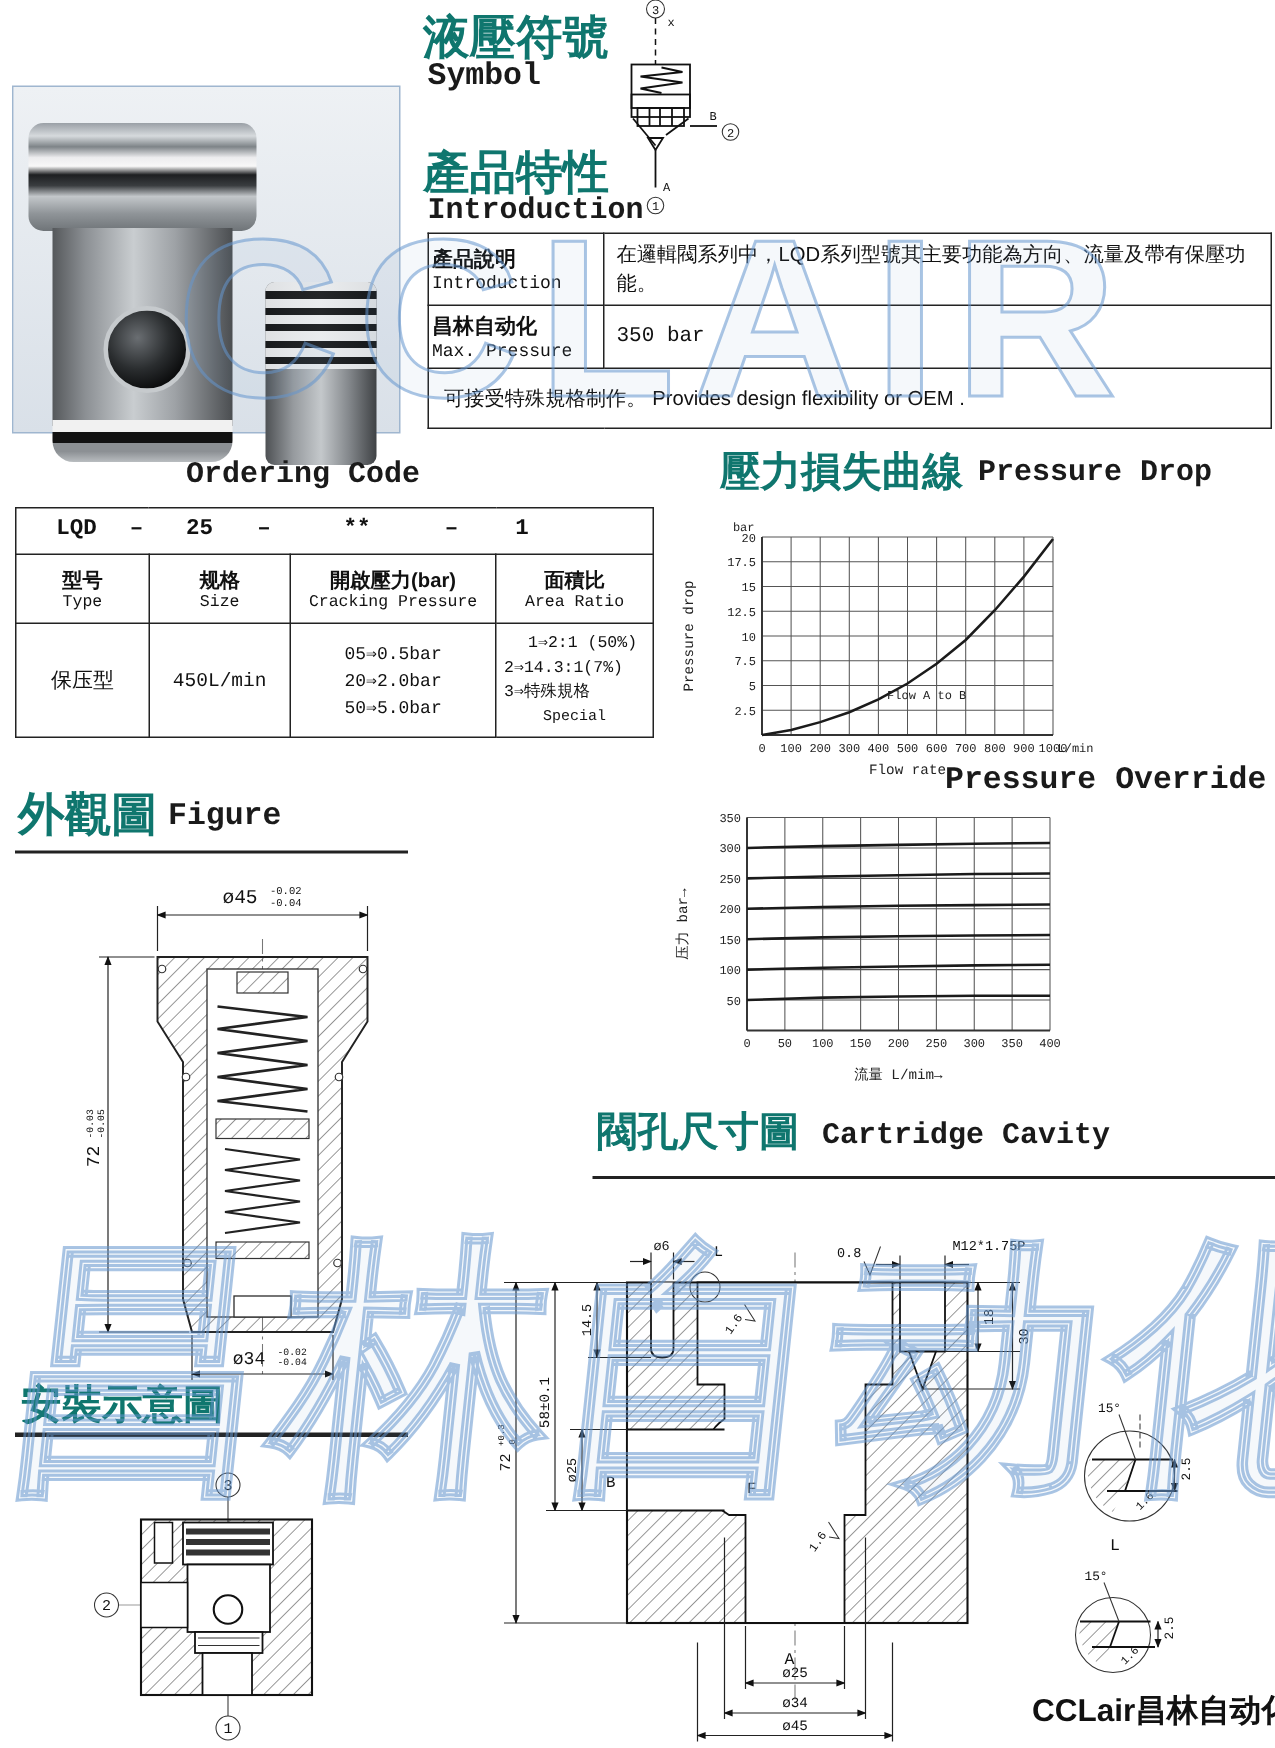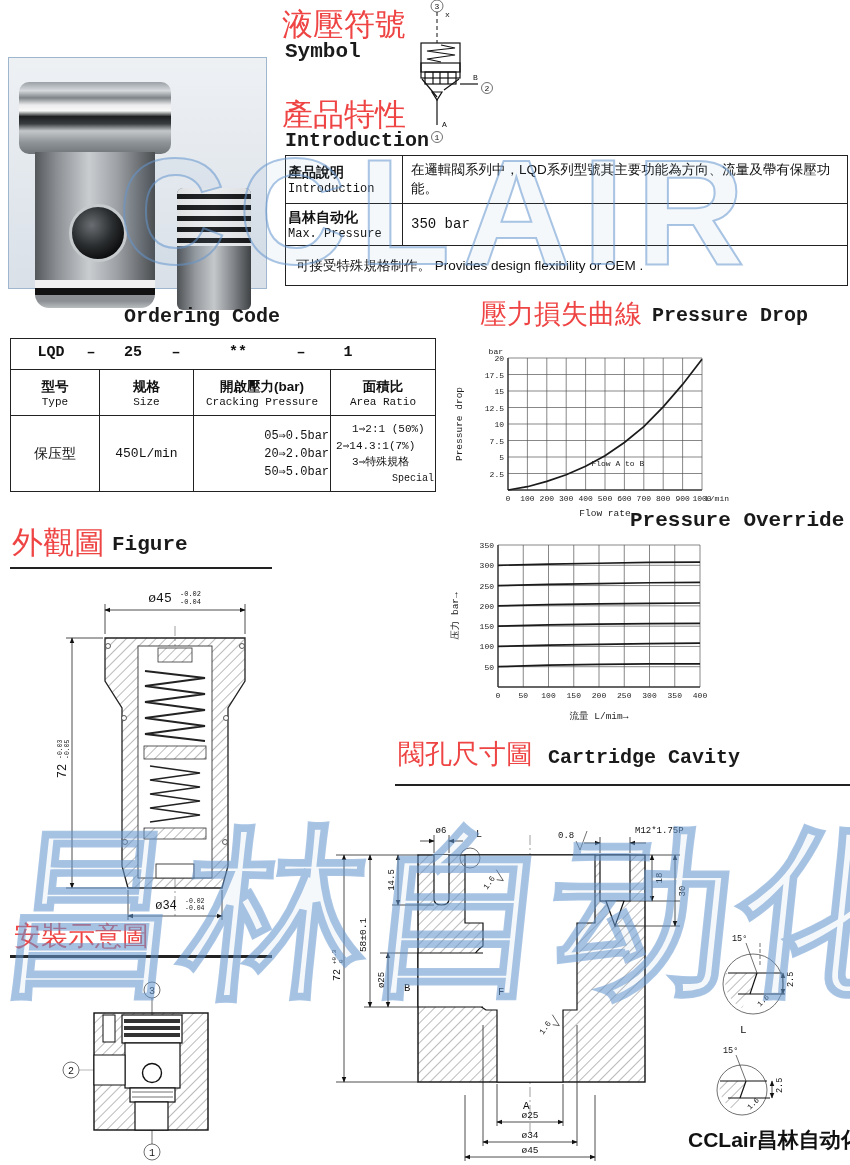--- a/index.html
+++ b/index.html
@@ -1,18 +1,18 @@
 <!DOCTYPE html>
 <html><head>
 <meta charset="utf-8">
 <style>
   html,body{margin:0;padding:0;background:#fff}
   #page{position:relative;width:850px;height:1165px;background:#ffffff;overflow:hidden;
         font-family:"Liberation Sans","DejaVu Sans",sans-serif;color:#111}
-  .zh-h{position:absolute;font-weight:normal;color:#ef4444;white-space:nowrap;z-index:6}
+  .zh-h{position:absolute;font-weight:bold;color:#0f766e;white-space:nowrap;z-index:6}
   .en-h{position:absolute;font-family:"Liberation Mono","DejaVu Sans Mono",monospace;font-weight:bold;color:#1a1a1a;white-space:nowrap;z-index:6}
   .rule{position:absolute;background:#222;z-index:6}
   .mono{font-family:"Liberation Mono","DejaVu Sans Mono",monospace}
   
   .photo{position:absolute;left:8px;top:57px;width:257px;height:230px;border:1px solid #9fb6cf;
          background:linear-gradient(180deg,#eef1f4,#d9e0e8);z-index:2}
   .ph-head{position:absolute;left:10px;top:24px;width:152px;height:72px;border-radius:10px;
     background:linear-gradient(180deg,#9aa0a6 0%,#d6dadd 12%,#7e8488 22%,#ececee 32%,#f8f8f8 40%,#1d1f21 48%,#3a3d40 58%,#c3c7ca 68%,#8f9498 84%,#6f7478 100%)}
   .ph-body{position:absolute;left:26px;top:94px;width:120px;height:132px;
     background:linear-gradient(90deg,#55585b,#8b8f93 18%,#c9cdd0 45%,#9ea2a6 68%,#4b4e51)}
@@ -31,21 +31,21 @@
   .itable .lbl .l1{font-size:14px;font-weight:bold}
   .itable .lbl .l2{font-size:12px;font-family:"Liberation Mono",monospace}
   .itable .val{padding:3px 8px;font-size:13.5px;line-height:1.4}
   .itable .note{padding:4px 10px;font-size:13.5px}
   .otable td{text-align:center}
   .code-wrap{position:relative;height:30px}
   .code-wrap span{position:absolute;top:5px;transform:translateX(-50%);font-size:15px;font-weight:bold;font-family:"Liberation Mono",monospace}
   .hdr .h1{font-size:13.5px;font-weight:bold}
   .hdr .h2{font-size:11px;font-family:"Liberation Mono",monospace}
   .drow{font-size:12.5px}
-  .drow .ln{font-family:"Liberation Mono",monospace;font-size:12px;line-height:1.5;text-align:right}
+  .drow .ln{font-family:"Liberation Mono",monospace;font-size:12px;line-height:1.5;text-align:center}
   
   svg.lay{position:absolute;z-index:5;overflow:visible}
   .tick{font:8px "Liberation Mono","DejaVu Sans Mono",monospace;fill:#222}
   .axlabel{font:9.5px "Liberation Mono","DejaVu Sans Mono",monospace;fill:#222}
   .dtxt{font-family:"Liberation Mono","DejaVu Sans Mono",monospace;fill:#111}
   .thin{stroke:#333;stroke-width:0.7;fill:none}
   .med{stroke:#111;stroke-width:1.2;fill:none}
   .dim{stroke:#222;stroke-width:0.8;fill:none}
   .cl{stroke:#777;stroke-width:0.7;stroke-dasharray:10 3 2 3;fill:none}
   
@@ -174,21 +174,21 @@
       <td style="font-size:14px">保压型</td>
       <td class="mono" style="font-size:13px">450L/min</td>
       <td>
         <div class="ln">05⇒0.5bar</div>
         <div class="ln">20⇒2.0bar</div>
         <div class="ln">50⇒5.0bar</div>
       </td>
       <td>
         <div class="ln" style="font-size:11px;text-align:left;padding-left:20px">1⇒2:1  (50%)</div>
         <div class="ln" style="font-size:11px;text-align:left;padding-left:4px">2⇒14.3:1(7%)</div>
-        <div class="ln" style="font-size:11px;text-align:left;padding-left:20px">3⇒特殊規格</div>
+        <div class="ln" style="font-size:11px;text-align:left;padding-left:4px">3⇒特殊規格</div>
         <div class="ln" style="font-size:10px">Special</div>
       </td>
     </tr>
   </tbody>
     </table>
 
   <div class="zh-h" style="left:480px;top:296px;font-size:27px">壓力損失曲線</div>
   <div class="en-h" style="left:652px;top:304px;font-size:20px">Pressure Drop</div>
   <svg class="lay" style="left:452px;top:342px" width="288" height="178">
       <line x1="56" y1="148" x2="56" y2="16" stroke="#555" stroke-width="0.7"></line>

